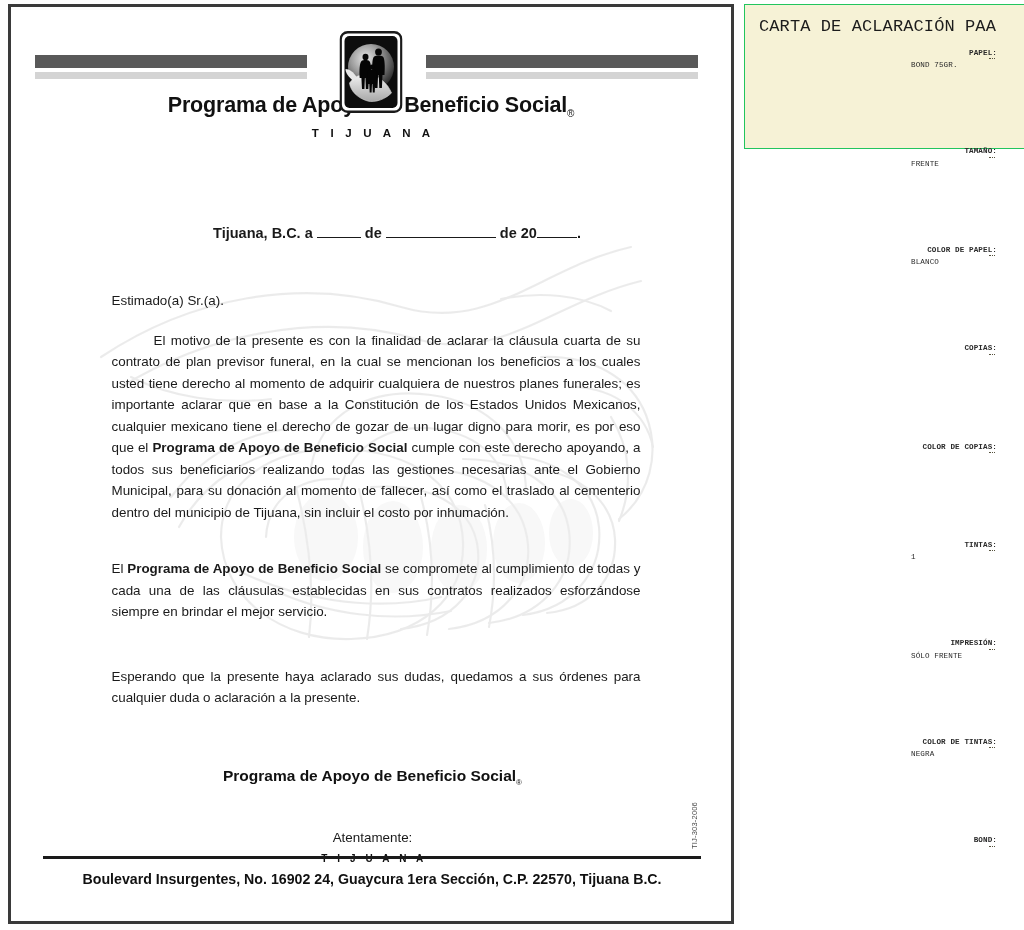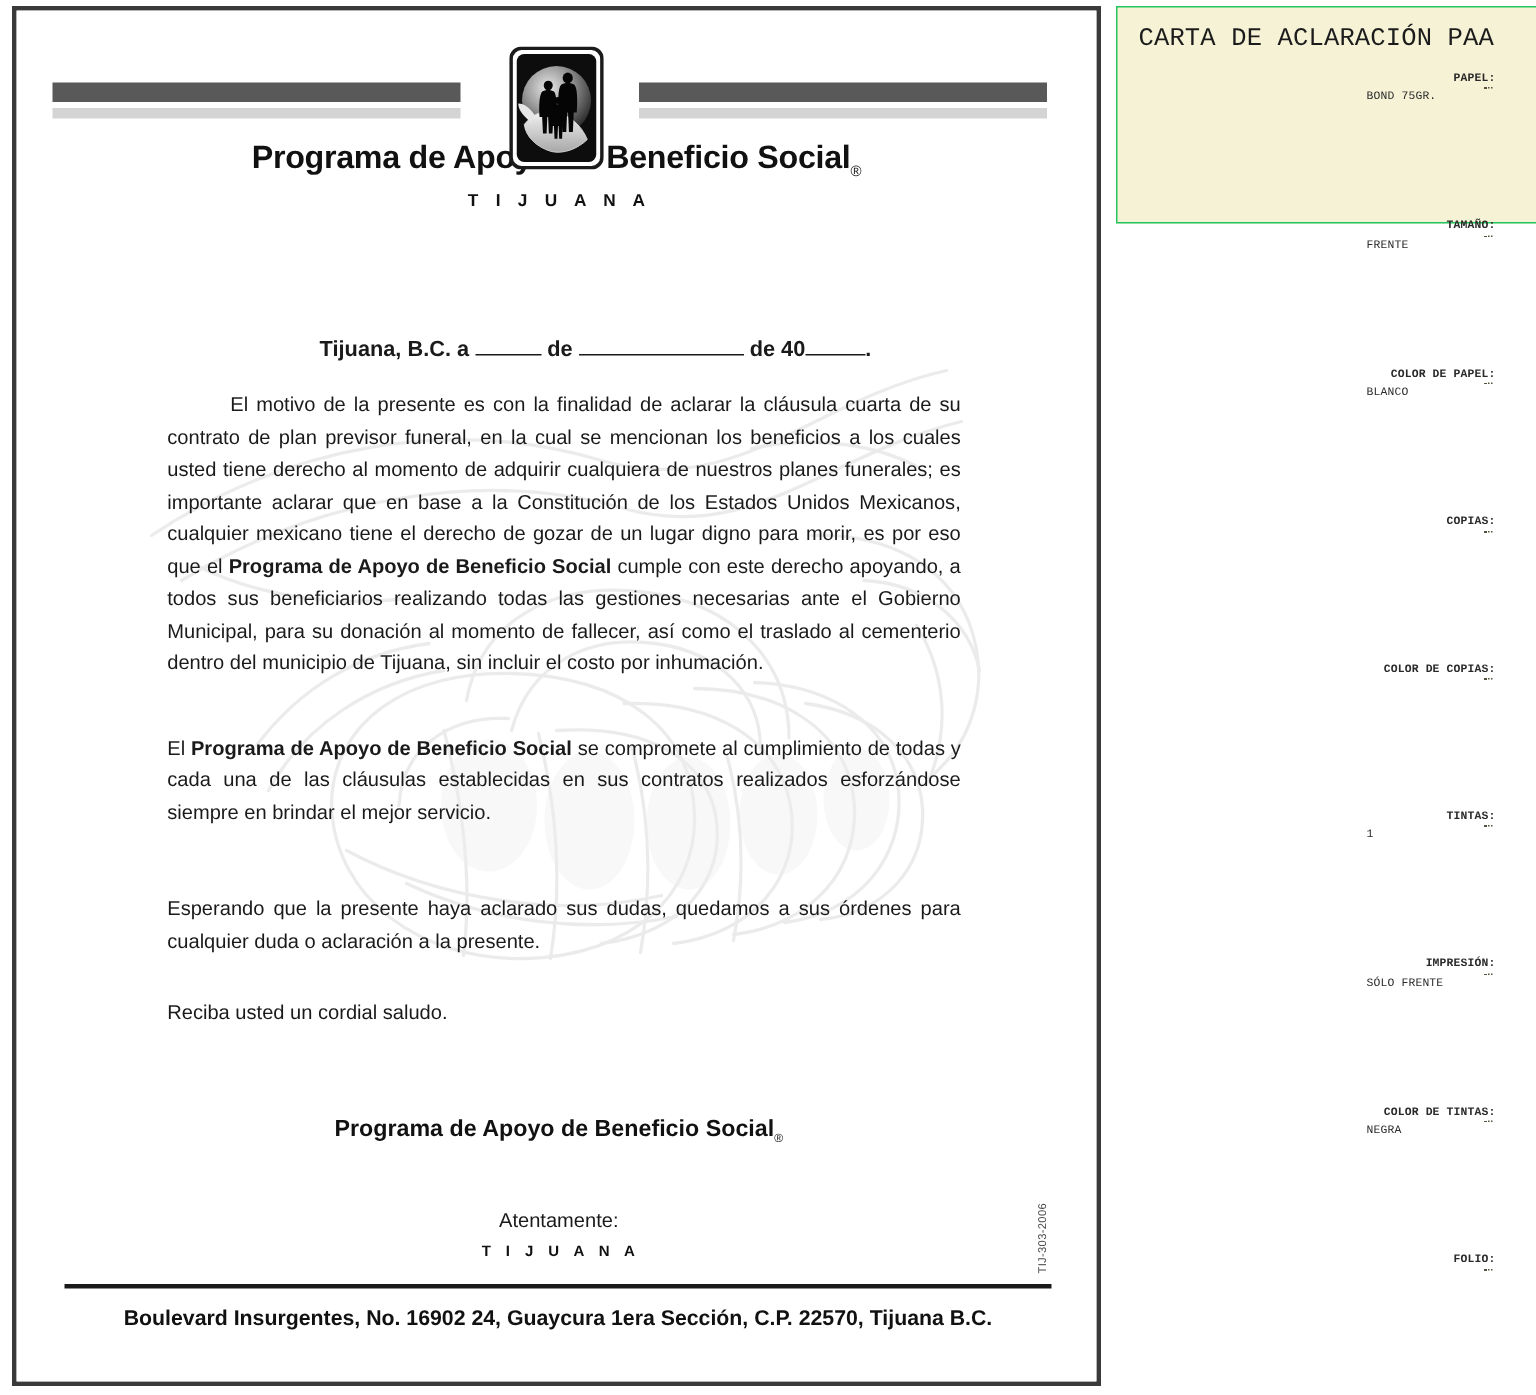--- a/index.html
+++ b/index.html
@@ -358,33 +358,33 @@
       <div id="brand-sub">T I J U A N A</div>
     </div>
 
     <div id="doc-body">
 
       <div id="date-line">
         <span>Tijuana, B.C. a</span>
         <span class="fill s"></span>
         <span>de</span>
         <span class="fill m"></span>
-        <span>de 40</span><span class="fill x"></span><span>.</span>
+        <span>de 20</span><span class="fill x"></span><span>.</span>
       </div>
 
       <div class="para-wrap">
 
+        <p class="para" id="greeting">Estimado(a) Sr.(a).</p>
 
         <p class="para" id="para1"><span>El motivo de la presente es con la finalidad de aclarar la cláusula cuarta de su contrato de plan previsor funeral, en la cual se mencionan los beneficios a los cuales usted tiene derecho al momento de adquirir cualquiera de nuestros planes funerales; es importante aclarar que en base a la Constitución de los Estados Unidos Mexicanos, cualquier mexicano tiene el derecho de gozar de un lugar digno para morir, es por eso que el </span><b>Programa de Apoyo de Beneficio Social</b><span> cumple con este derecho apoyando, a todos sus beneficiarios realizando todas las gestiones necesarias ante el Gobierno Municipal, para su donación al momento de fallecer, así como el traslado al cementerio dentro del municipio de Tijuana, sin incluir el costo por inhumación.</span></p>
 
         <p class="para" id="para2"><span>El </span><b>Programa de Apoyo de Beneficio Social</b><span> se compromete al cumplimiento de todas y cada una de las cláusulas establecidas en sus contratos realizados esforzándose siempre en brindar el mejor servicio.</span></p>
 
         <p class="para" id="para3">Esperando que la presente haya aclarado sus dudas, quedamos a sus órdenes para cualquier duda o aclaración a la presente.</p>
 
-        <p class="para" id="para4">Reciba usted un cordial saludo.</p>
       </div>
 
       <div id="sign-brand">
         <span>Programa de Apoyo de Beneficio Social</span><span class="reg">®</span>
       </div>
 
       <div id="sign-off">Atentamente:</div>
       <div id="sign-sub">T I J U A N A</div>
     </div>
 
@@ -435,21 +435,21 @@
         <span class="k">IMPRESIÓN:</span>
         <span class="dots"></span>
         <span class="v">SÓLO FRENTE</span>
       </li>
       <li>
         <span class="k">COLOR DE TINTAS:</span>
         <span class="dots"></span>
         <span class="v">NEGRA</span>
       </li>
       <li>
-        <span class="k">FOLIO:</span>
+        <span class="k">BOND:</span>
         <span class="dots"></span>
         <span class="v"></span>
       </li>
       <li>
         <span class="k">ACABADO:</span>
         <span class="dots"></span>
         <span class="v">SUELTOS</span>
       </li>
     </ul>
 </div>

